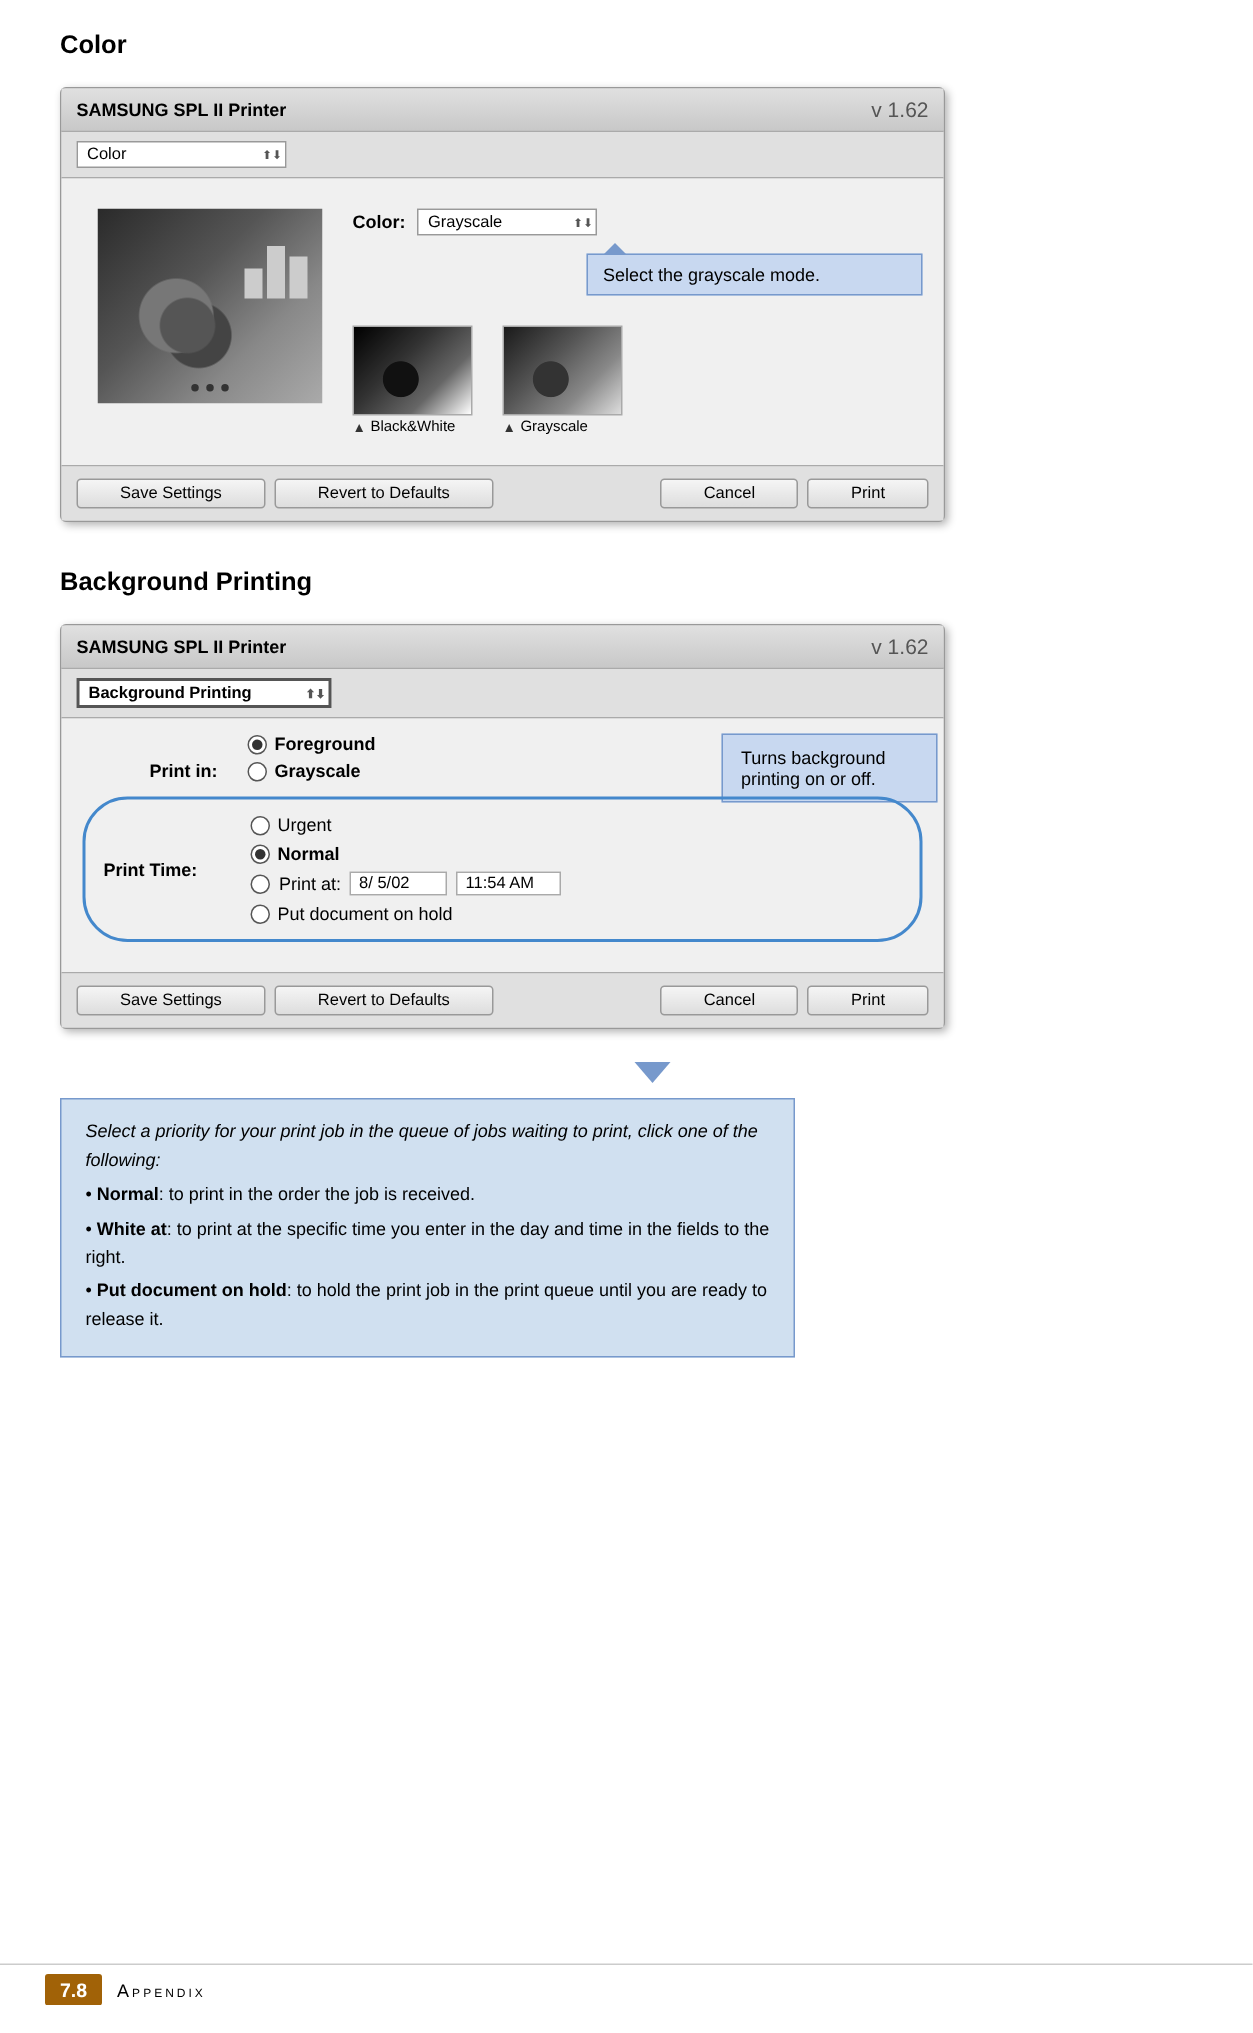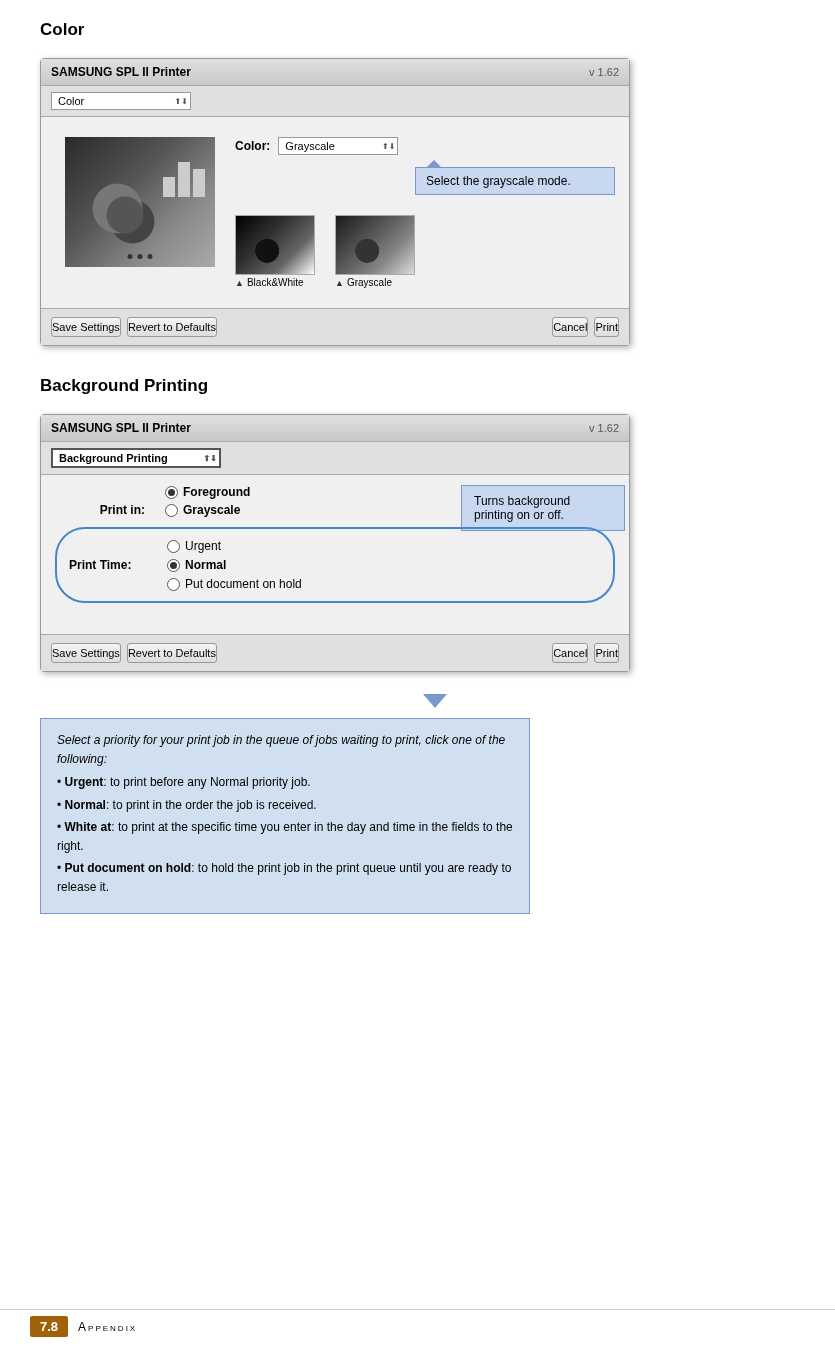--- a/index.html
+++ b/index.html
@@ -61,21 +61,21 @@
 
     .dropdown-selector::after {
       content: "⬆⬇";
       font-size: 8px;
       position: absolute;
       right: 2px;
       color: #555;
     }
 
     .dialog-version {
-      font-size: 11px;
+      font-size: 14px;
       color: #555;
     }
 
     .dialog-body {
       background: #f0f0f0;
       padding: 10px 14px;
       min-height: 160px;
       border-bottom: 1px solid #aaa;
     }
 
@@ -87,21 +87,21 @@
       align-items: center;
     }
 
     .dialog-footer .spacer {
       flex: 1;
     }
 
     .btn {
       background: linear-gradient(to bottom, #f5f5f5, #ddd);
       border: 1px solid #999;
-      padding: 3px 0;
+      padding: 3px 28px;
       font-size: 11px;
       cursor: pointer;
       border-radius: 3px;
     }
 
     
     .color-body {
       display: flex;
       gap: 20px;
       align-items: flex-start;
@@ -196,21 +196,21 @@
 
     
     .tooltip-balloon {
       background: #c8d8f0;
       border: 1px solid #7799cc;
       padding: 6px 10px;
       font-size: 12px;
       position: absolute;
       right: -10px;
       top: 30px;
-      width: 200px;
+      width: 224px;
       z-index: 10;
     }
 
     .tooltip-balloon::before {
       content: "";
       position: absolute;
       top: -8px;
       left: 10px;
       border-left: 8px solid transparent;
       border-right: 8px solid transparent;
@@ -518,37 +518,43 @@
           <div class="radio-item">
             <div class="radio-circle selected"></div>
             <span class="radio-label bold">Foreground</span>
           </div>
           <div class="radio-item">
             <div class="radio-circle"></div>
             <span class="radio-label bold">Grayscale</span>
           </div>
         </div>
 
-        <div class="bg-tooltip" style="position:absolute; right:-10px; top:0; width:164px;">
+        <div class="bg-tooltip" style="position:absolute; right:-10px; top:0; width:144px;">
           <span>Turns background printing on or off.</span>
         </div>
       </div>
 
       <div class="print-time-container relative-wrapper">
         <span class="print-time-label">Print Time:</span>
         <div class="print-time-oval">
           <div class="print-time-options">
             <div class="radio-item">
               <div class="radio-circle"></div>
               <span class="radio-label">Urgent</span>
             </div>
             <div class="radio-item">
               <div class="radio-circle selected"></div>
               <span class="radio-label bold">Normal</span>
             </div>
+            <div class="print-at-row radio-item">
+              <div class="radio-circle"></div>
+              <span class="radio-label">Print at:</span>
+              <input class="date-time-field" type="text" style="width: 65px;" value="8/ 5/02">
+              <input class="date-time-field" type="text" style="width: 70px;" value="11:54 AM">
+            </div>
             <div class="radio-item">
               <div class="radio-circle"></div>
               <span class="radio-label">Put document on hold</span>
             </div>
           </div>
         </div>
       </div>
     </div>
 
     <div class="dialog-footer">
@@ -560,23 +566,20 @@
     </div>
   </div>
 
   <div style="display:flex; justify-content:center; margin-top:-8px; margin-bottom:4px; width:590px;">
     <div style="width:0; height:0; border-left:12px solid transparent; border-right:12px solid transparent; border-top:14px solid #7799cc; margin-left:200px;"></div>
   </div>
 
   <div class="info-box">
     <p>Select a priority for your print job in the queue of jobs waiting to print, click one of the following:</p>
     <ul>
-      <li>
-        <strong>Urgent</strong><span>: to print before any Normal priority job.</span>
-      </li>
       <li>
         <strong>Normal</strong><span>: to print in the order the job is received.</span>
       </li>
       <li>
         <strong>White at</strong><span>: to print at the specific time you enter in the day and time in the fields to the right.</span>
       </li>
       <li>
         <strong>Put document on hold</strong><span>: to hold the print job in the print queue until you are ready to release it.</span>
       </li>
     </ul>

